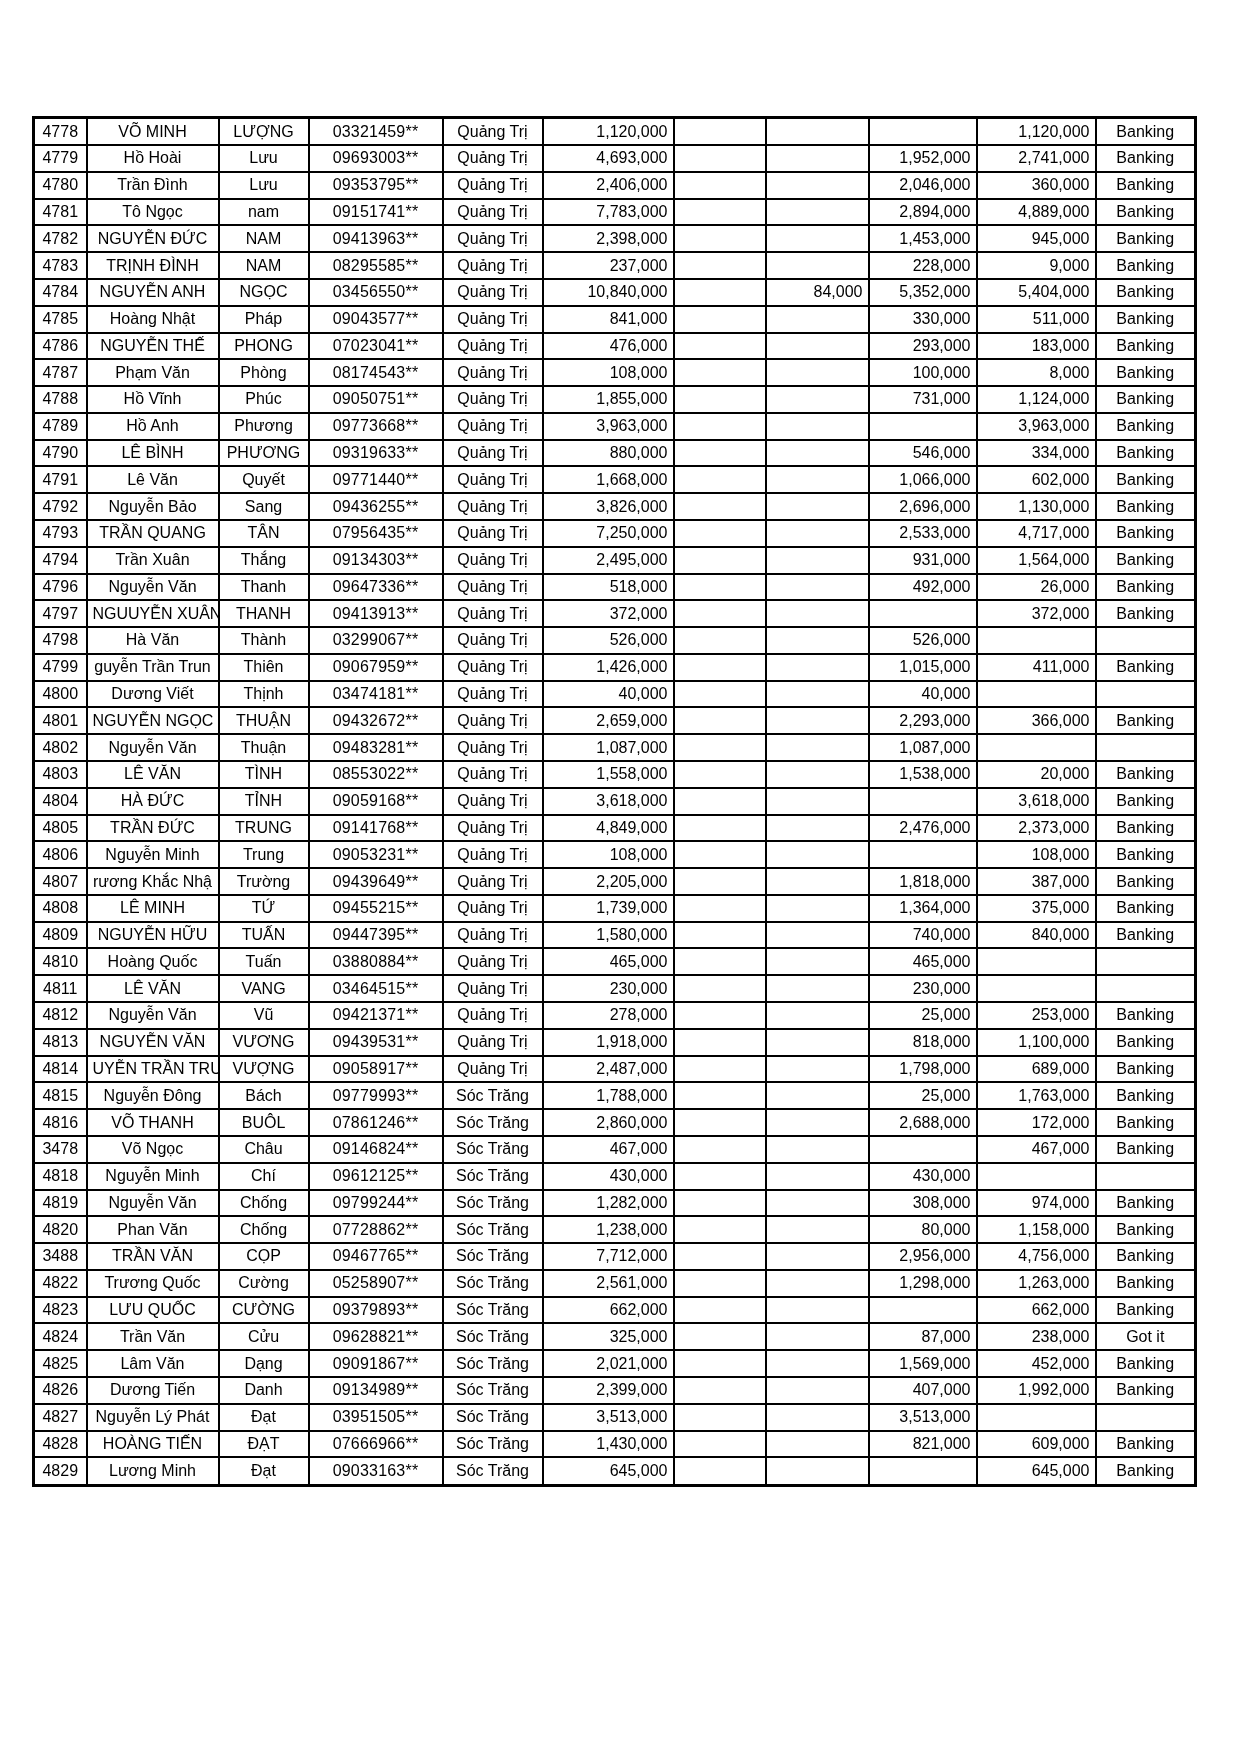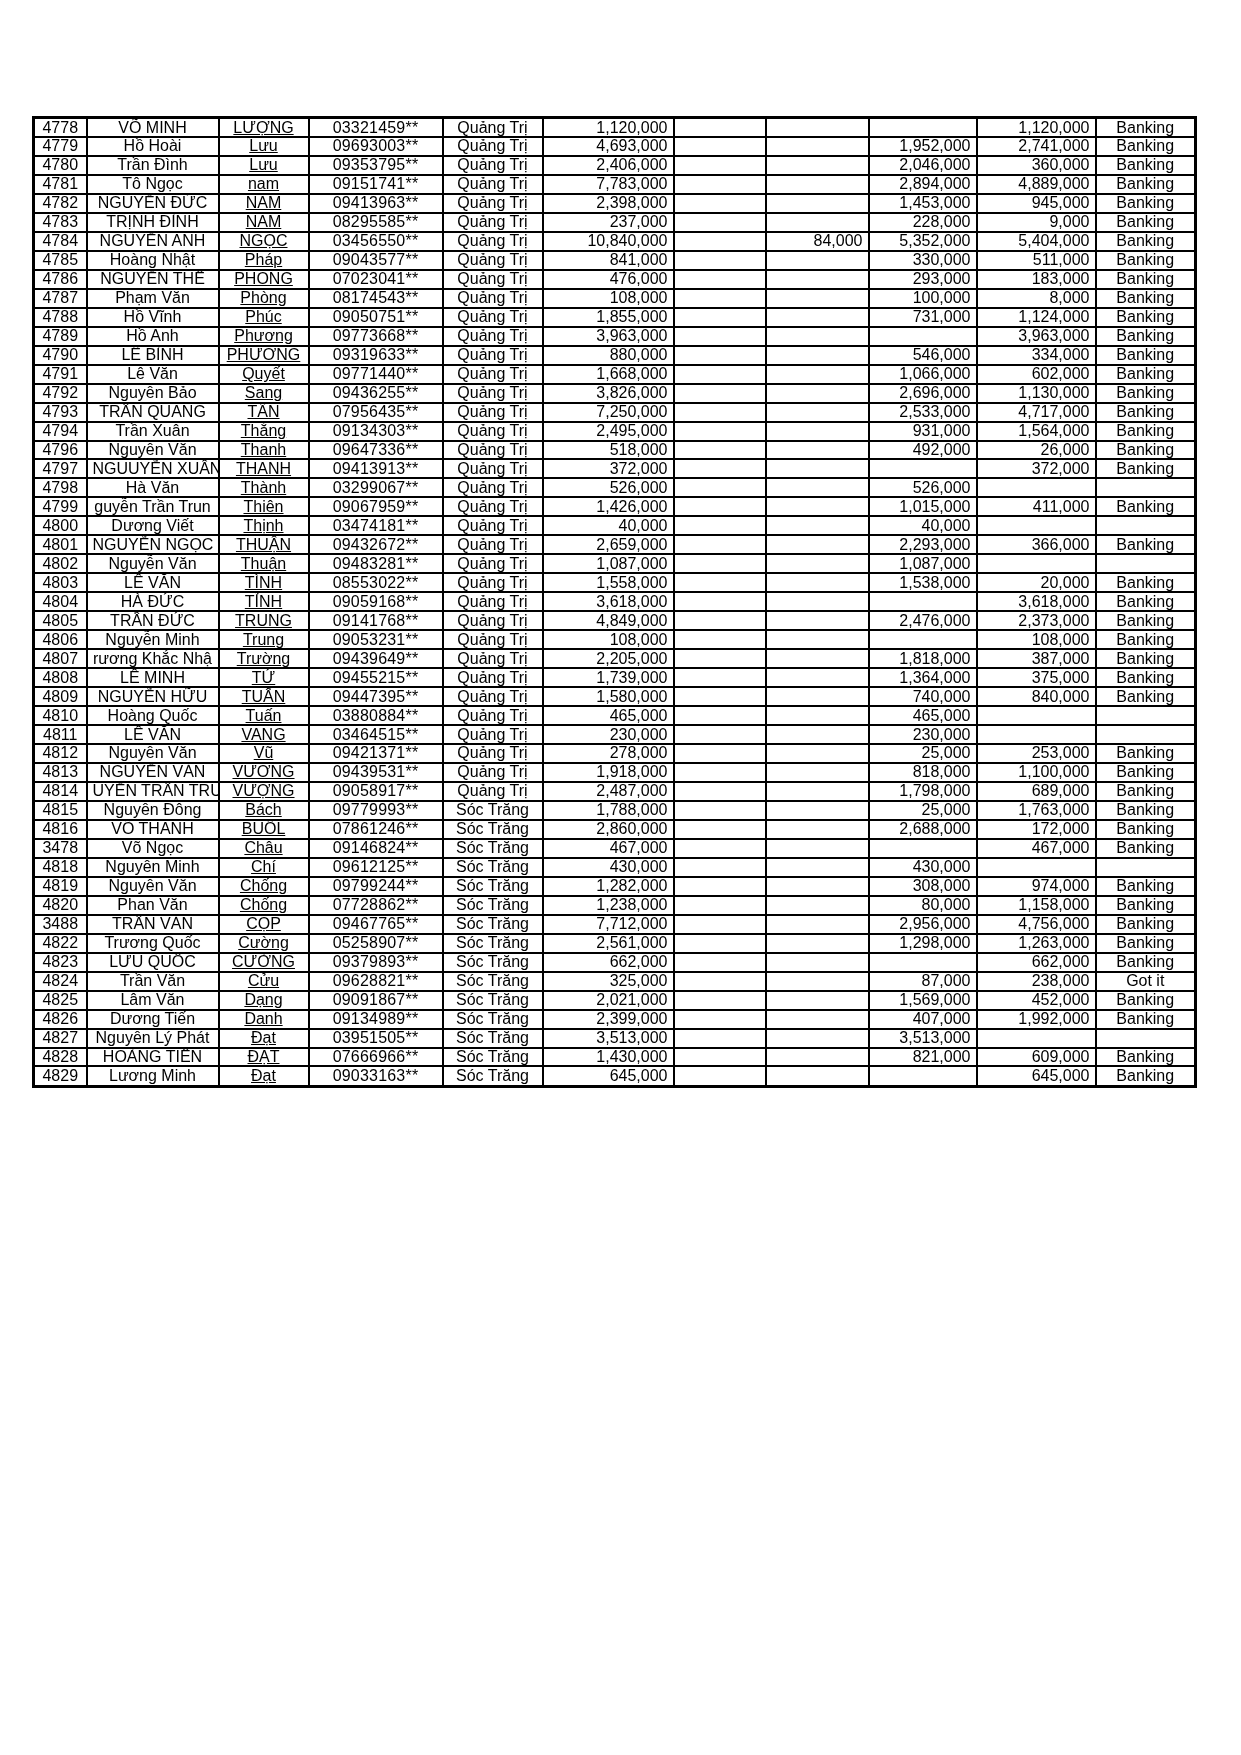--- a/index.html
+++ b/index.html
@@ -3,36 +3,36 @@
 <meta charset="utf-8">
 <style>
   html,body{margin:0;padding:0;background:#ffffff;}
   body{
     width:1241px;height:1755px;position:relative;overflow:hidden;
     font-family:"Liberation Sans","DejaVu Sans",sans-serif;
     color:#000;
   }
   table.sheet{
     position:absolute;left:32px;top:116px;
-    width:1162px;height:972px;
+    width:1162px;height:1371px;
     border-collapse:collapse;table-layout:fixed;
     border:3px solid #000;
     font-size:16px;
   }
   table.sheet td{
     border:2px solid #000;
     padding:0 5px;
     white-space:nowrap;
     overflow:hidden;
     vertical-align:middle;
     line-height:1;
   }
   td.c0{text-align:center;padding:0 2px;}
   td.c1{text-align:center;padding:0 1px;}
-  td.c2{text-align:center;padding:0 1px;text-decoration:underline;}
+  td.c2{text-align:center;padding:0 1px;}
   td.c3{text-align:center;letter-spacing:0.2px;margin-top:15px;}
   td.c4{text-align:center;}
   td.c5,td.c7,td.c8,td.c9{text-align:right;padding-right:8px;}
   td.c6{text-align:right;}
   td.c10{text-align:center;padding-top:6px;}
 </style>
 </head>
 <body>
 
 <table class="sheet">

